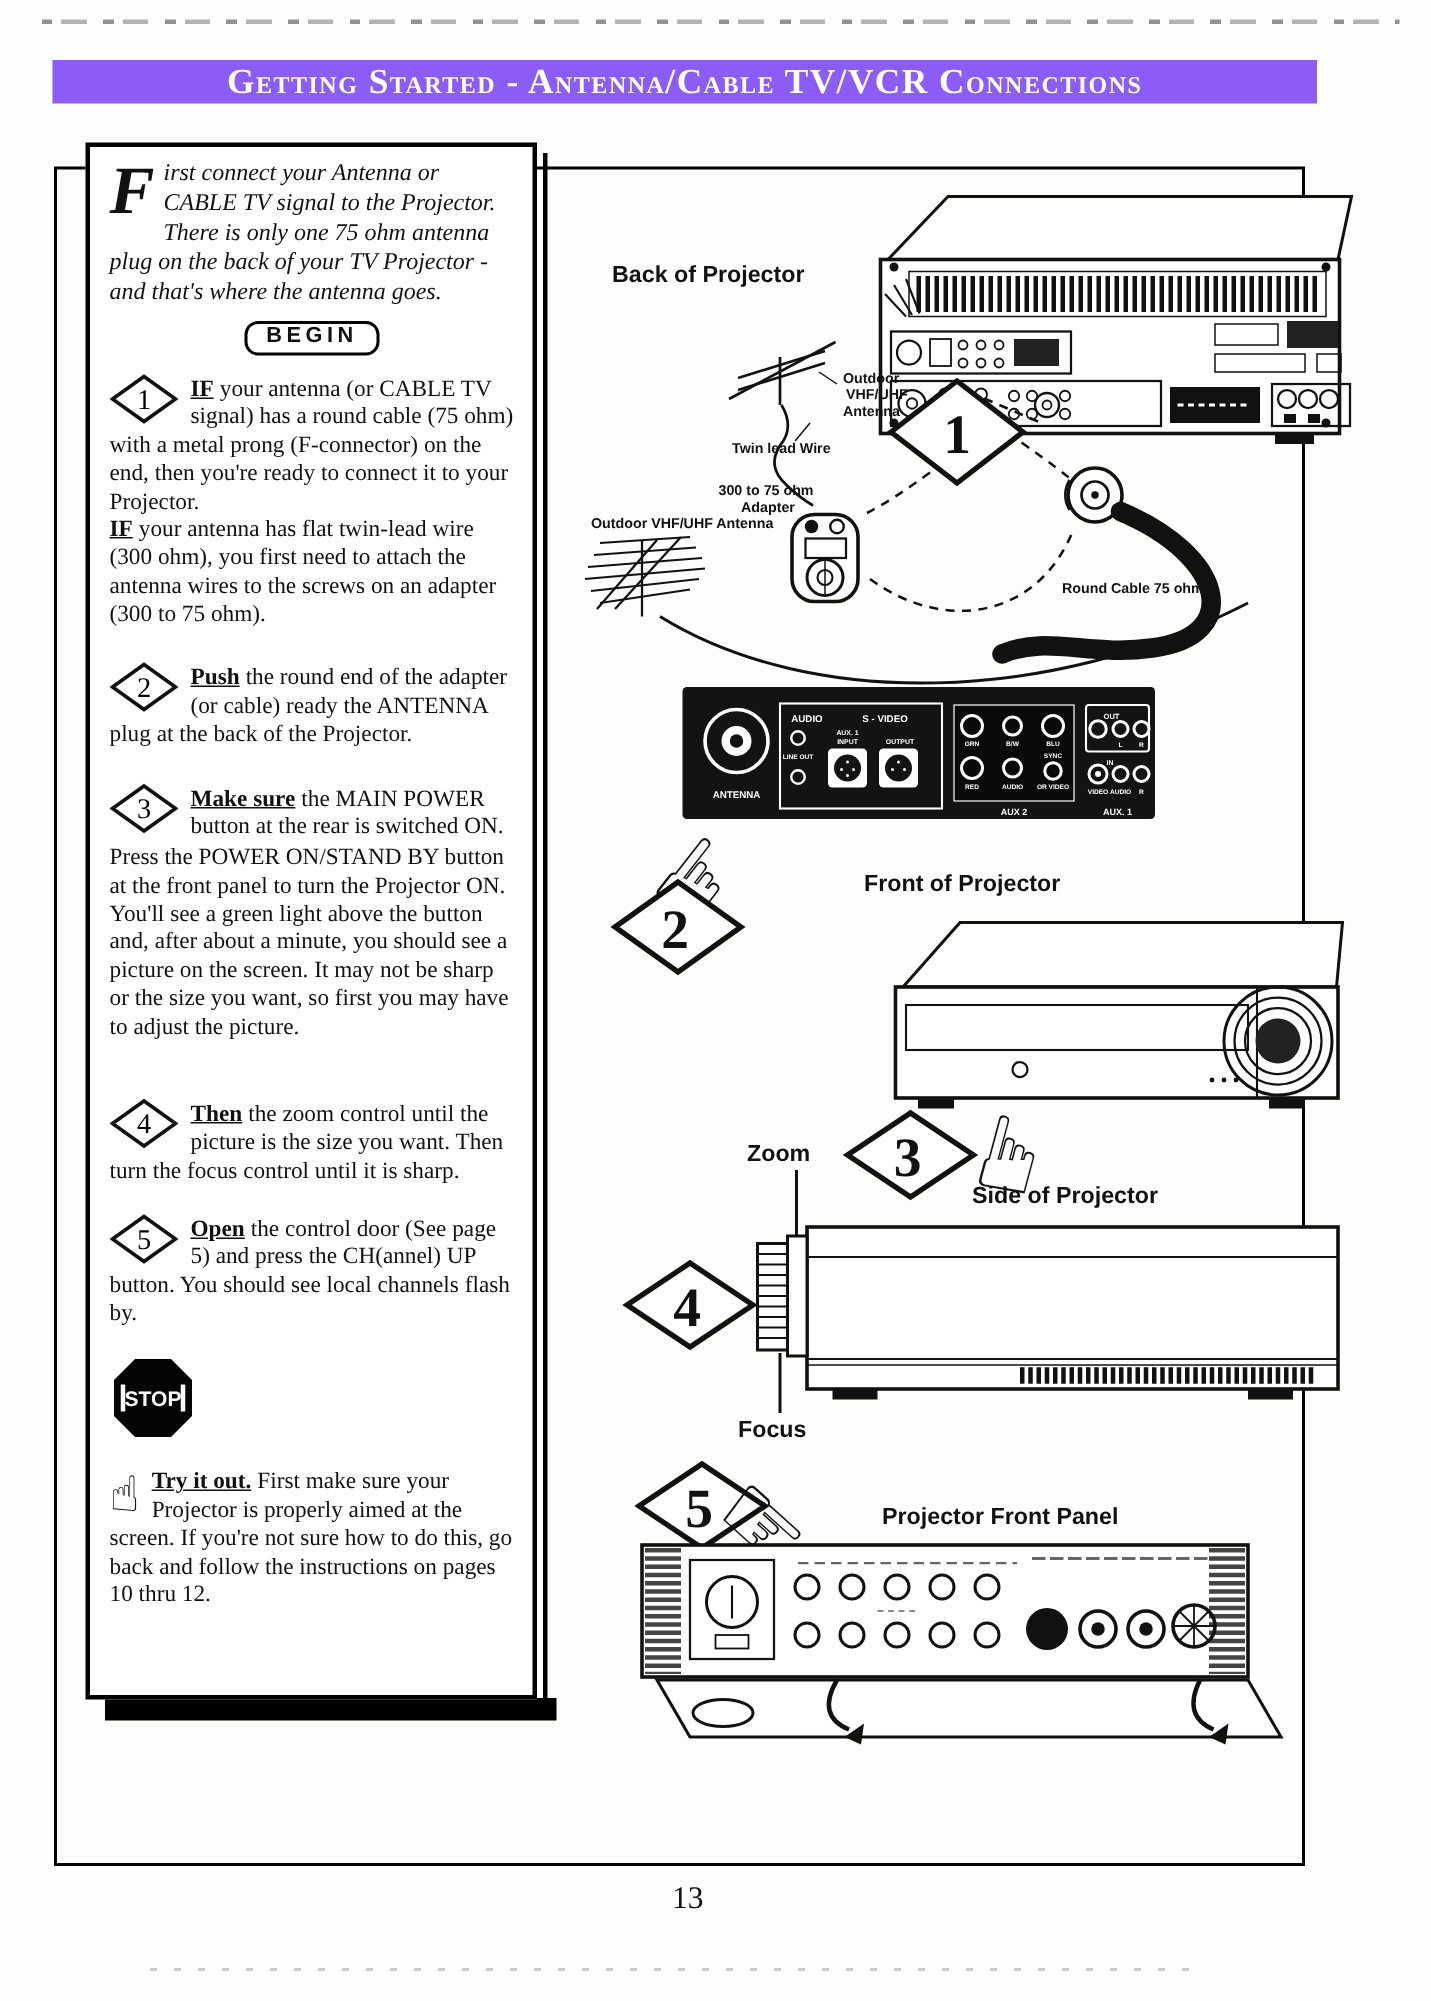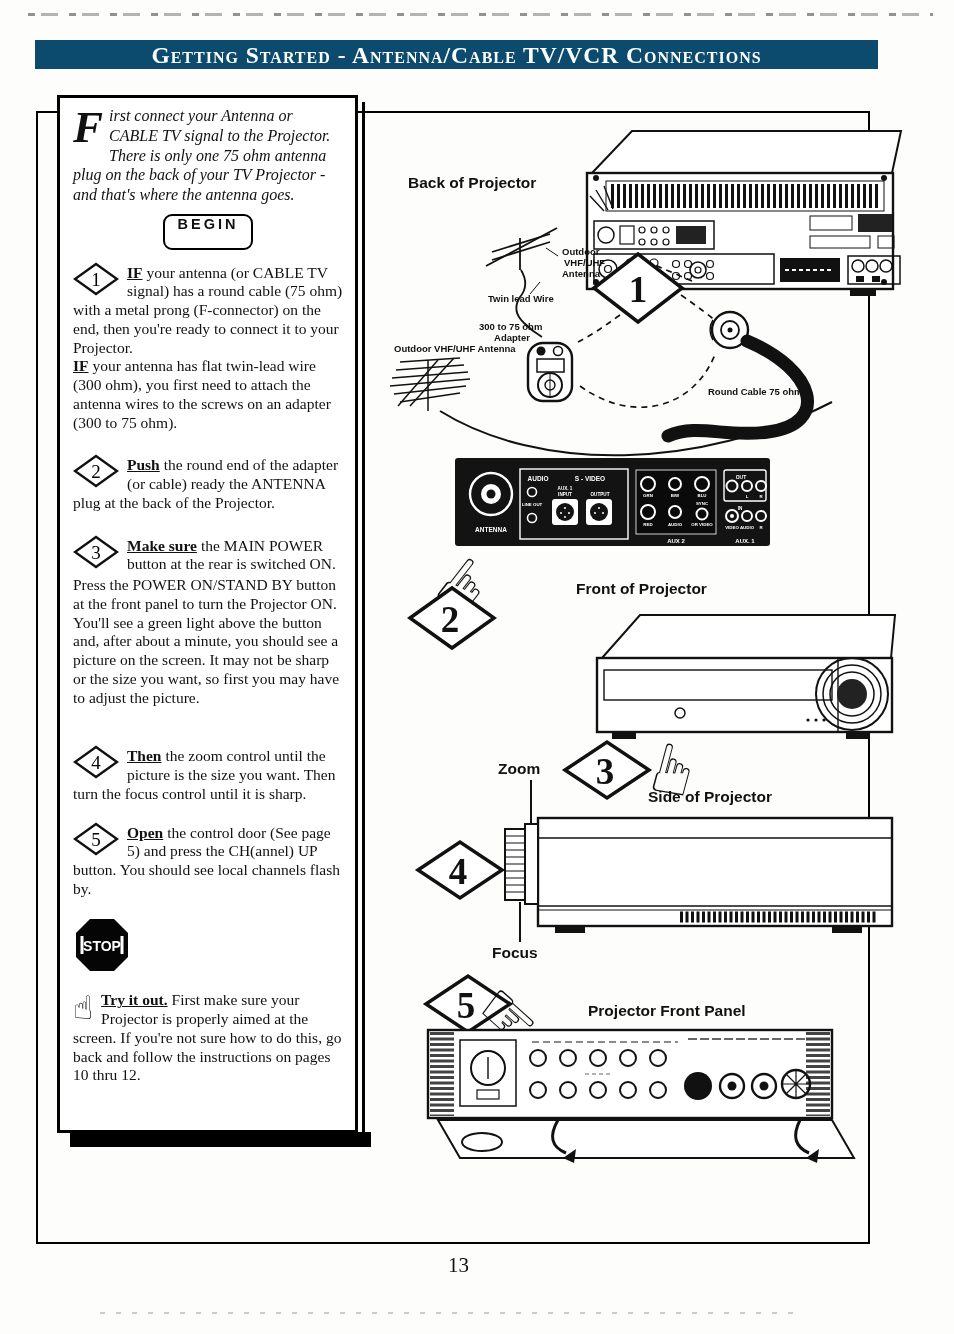--- a/index.html
+++ b/index.html
@@ -6,39 +6,39 @@
   #page { position:relative; width:954px; height:1334px; background:#fdfdfc;
           font-family:"Liberation Serif", serif; color:#111; overflow:hidden; }
 
   .noise { position:absolute; opacity:.55; }
   #noise-top { left:28px; top:13px; width:905px; height:3px;
     background:repeating-linear-gradient(90deg,#3a3a3a 0 7px,transparent 7px 13px,#777 13px 30px,transparent 30px 41px); }
   #noise-bottom { left:100px; top:1312px; width:700px; height:2px; opacity:.3;
     background:repeating-linear-gradient(90deg,#555 0 5px,transparent 5px 16px); }
 
   #title-bar { position:absolute; left:35px; top:40px; width:843px; height:29px;
-    background:#0c4a6e; color:#fff; text-align:center; line-height:30px;
+    background:#8b5cf6; color:#fff; text-align:center; line-height:30px;
     font-variant:small-caps; font-weight:600; font-size:23.5px; letter-spacing:1px; }
 
   #outer-frame { position:absolute; left:36px; top:111px; width:834px; height:1133px;
     border:2px solid #000; box-sizing:border-box; }
 
   #left-shadow-bottom { position:absolute; left:70px; top:1132px; width:301px; height:15px; background:#000; }
   #left-shadow-right  { position:absolute; left:362px; top:102px; width:3px; height:1032px; background:#000; }
 
   #left-box { position:absolute; left:57px; top:95px; width:301px; height:1038px;
     background:#fff; border:3px solid #000; box-sizing:border-box;
     padding:8px 12px 0 13px; z-index:2; font-size:15.5px; line-height:1.21; overflow:hidden; }
   #left-box p { margin:0; }
 
   .intro { font-style:italic; font-size:16px; line-height:1.24; }
   .dropcap { float:left; font-size:45px; line-height:.82; font-weight:bold; font-style:italic; margin:3px 6px 0 0; }
 
   .begin-row { text-align:center; margin:9px 0 2px; }
-  .begin-btn { display:inline-block; border:2px solid #000; border-radius:9px; padding:0 13px 14px;
+  .begin-btn { display:inline-block; border:2px solid #000; border-radius:9px; padding:0 13px 1px;
     font-family:"Liberation Sans",sans-serif; font-weight:bold; font-size:14.5px; letter-spacing:3px; }
 
   .step { margin-top:14px; }
   .step::after, .hand-para::after { content:""; display:block; clear:both; }
   .dmd { float:left; margin:-2px 8px 0 0; }
   .step-lead { font-weight:bold; margin-right:4px;text-decoration:underline; }
   .step-text2 { margin-top:2px !important; }
 
   .or-row { text-align:center; margin-top:15px; }
   .or-para { margin-top:5px; }

